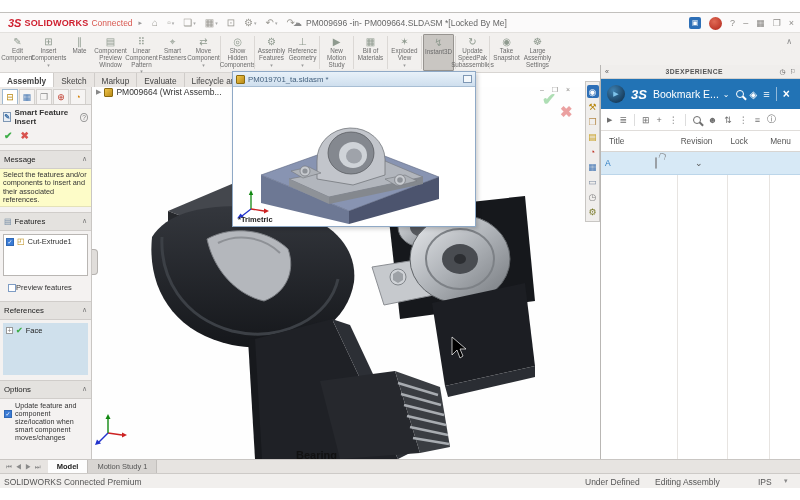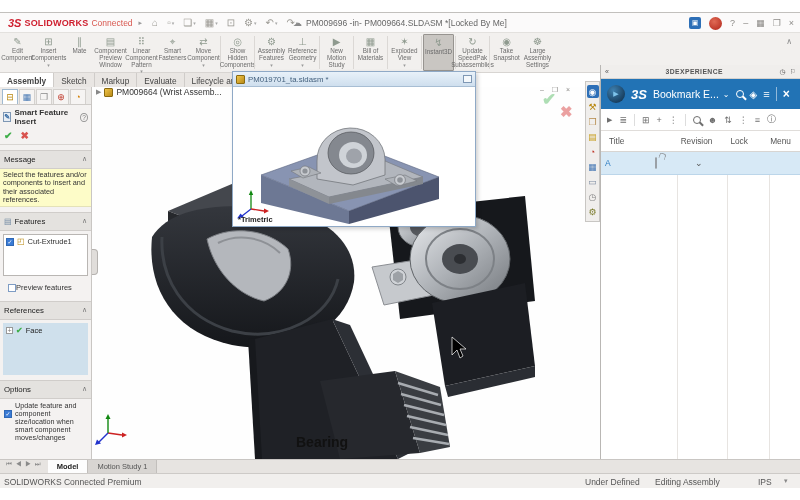--- a/index.html
+++ b/index.html
@@ -87,21 +87,21 @@
   .pm-splitter{position:absolute;left:92px;top:236px;width:6px;height:26px;background:#e0ddda;
     border:1px solid #b5b2af;border-left:none;border-radius:0 4px 4px 0;z-index:4}
 
   
   .viewport{position:absolute;left:92px;top:74px;width:508px;height:372px;background:#fefefe;overflow:hidden}
   .flytree{position:absolute;left:4px;top:0px;display:flex;align-items:center;gap:3px;
     font-size:8.5px;color:#333;z-index:3}
   .flytree .arr{color:#888;font-size:7px}
   .asmcube{width:9px;height:9px;background:linear-gradient(135deg,#f0c54a,#b98a18);
     border:1px solid #8a6a10;border-radius:1px}
-  .annotation{position:absolute;left:204px;top:347px;font-size:14px;font-weight:bold;color:#111;z-index:2}
+  .annotation{position:absolute;left:204px;top:362px;font-size:11px;font-weight:bold;color:#111;z-index:2}
   .confmark{position:absolute;z-index:4;font-weight:bold}
   .confcheck{left:450px;top:2px;font-size:17px;color:rgba(120,200,130,.6)}
   .confx{left:468px;top:16px;font-size:15px;color:rgba(225,110,110,.65)}
   .minictrl{position:absolute;left:448px;top:-1px;font-size:7px;color:#8d8b88;letter-spacing:3px;z-index:4}
 
   
   .float{position:absolute;left:232px;top:58px;width:244px;height:156px;background:#fff;
     border:1px solid #8fa9c6;box-shadow:2px 2px 4px rgba(0,0,0,.18);z-index:5}
   .float-tb{height:15px;background:linear-gradient(#e8f1f9,#cfdfee);border-bottom:1px solid #a8bed4;
     display:flex;align-items:center;gap:3px;padding:0 3px;font-size:7.8px;color:#44617e}
@@ -155,21 +155,21 @@
     background:#7db3dd;border-radius:1px}
   .rev-a{color:#2e7ec2}
   .lockico{position:relative;width:9px;height:7px;border:1px solid #9aa0a6;border-radius:1px;margin-top:4px}
   .lockico::before{content:"";position:absolute;top:-5px;left:3px;width:5px;height:5px;
     border:1px solid #9aa0a6;border-bottom:none;border-radius:3px 3px 0 0;transform:rotate(18deg)}
   .rowmenu{color:#555;font-size:9px}
   .xp-grid{position:absolute;top:110px;bottom:0;width:1px;background:#e7e4e1}
 
   
   .modelbar{position:absolute;left:0;top:446px;width:100%;height:14px;background:#e7e4e1;
-    border-top:1px solid #c9c6c3;display:flex;font-size:7.5px;color:#555}
+    border-top:1px solid #c9c6c3;display:flex;align-items:center;font-size:7.5px;color:#555}
   .navglyphs{padding:0 6px;color:#8a8a8a;letter-spacing:1px;font-size:6.5px}
   .mtab{padding:0 9px;height:100%;display:flex;align-items:center;background:#d8d5d2;
     border-right:1px solid #c2bfbc}
   .mtab.active{background:#fdfdfd;font-weight:bold;color:#222}
   .statusbar{position:absolute;left:0;top:460px;width:100%;height:15px;background:#f1efed;
     border-top:1px solid #cdcac7;font-size:8.5px;color:#555}
   .statusbar span{position:absolute;top:3px}
   .st-left{left:4px}
   .st-defined{left:585px}
   .st-mode{left:655px}

